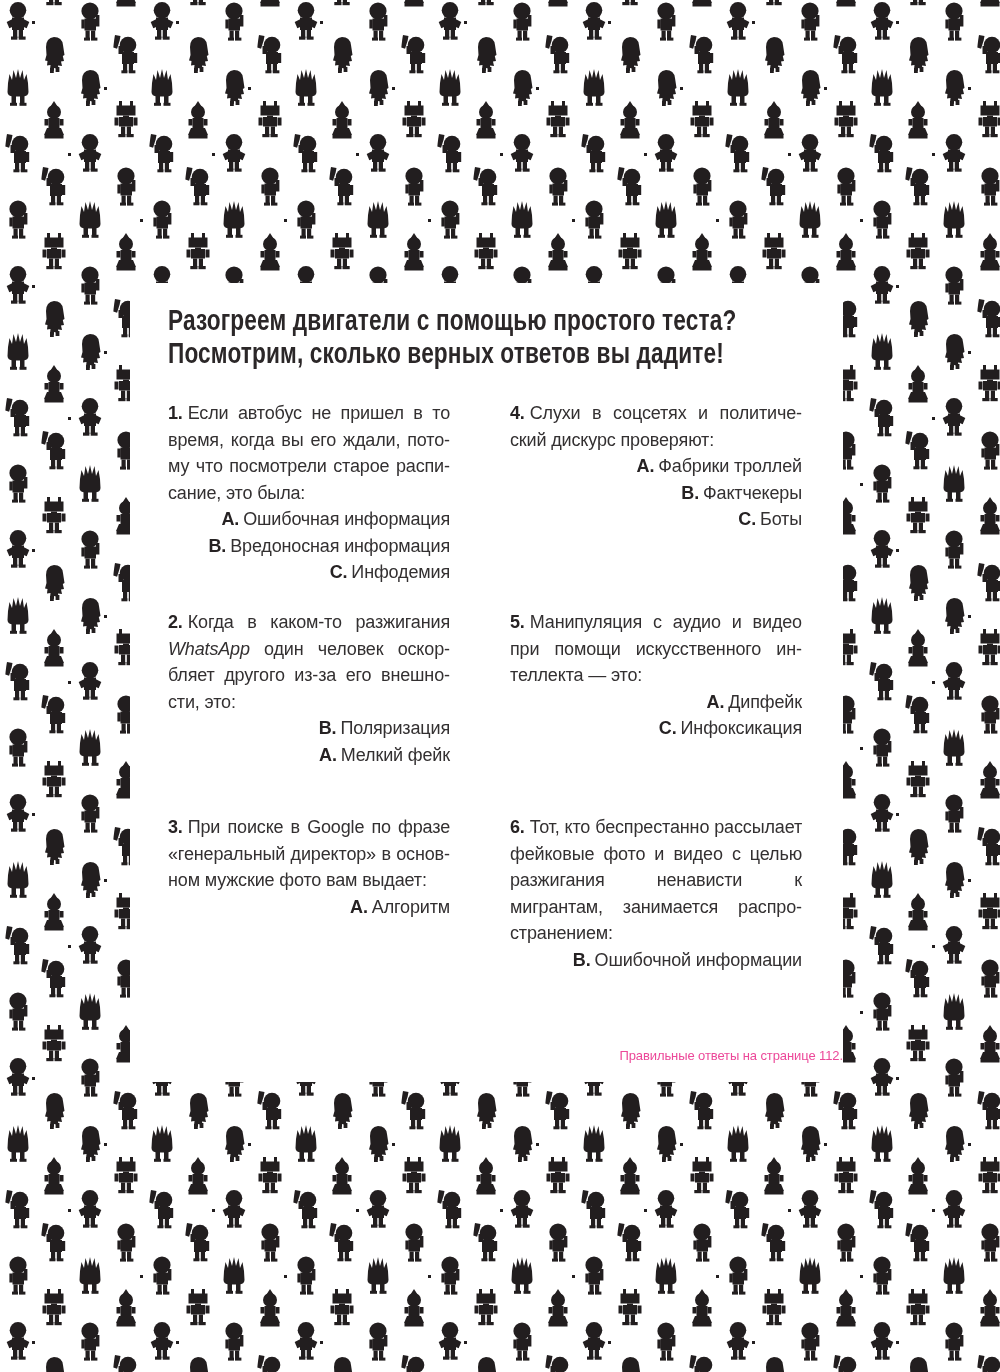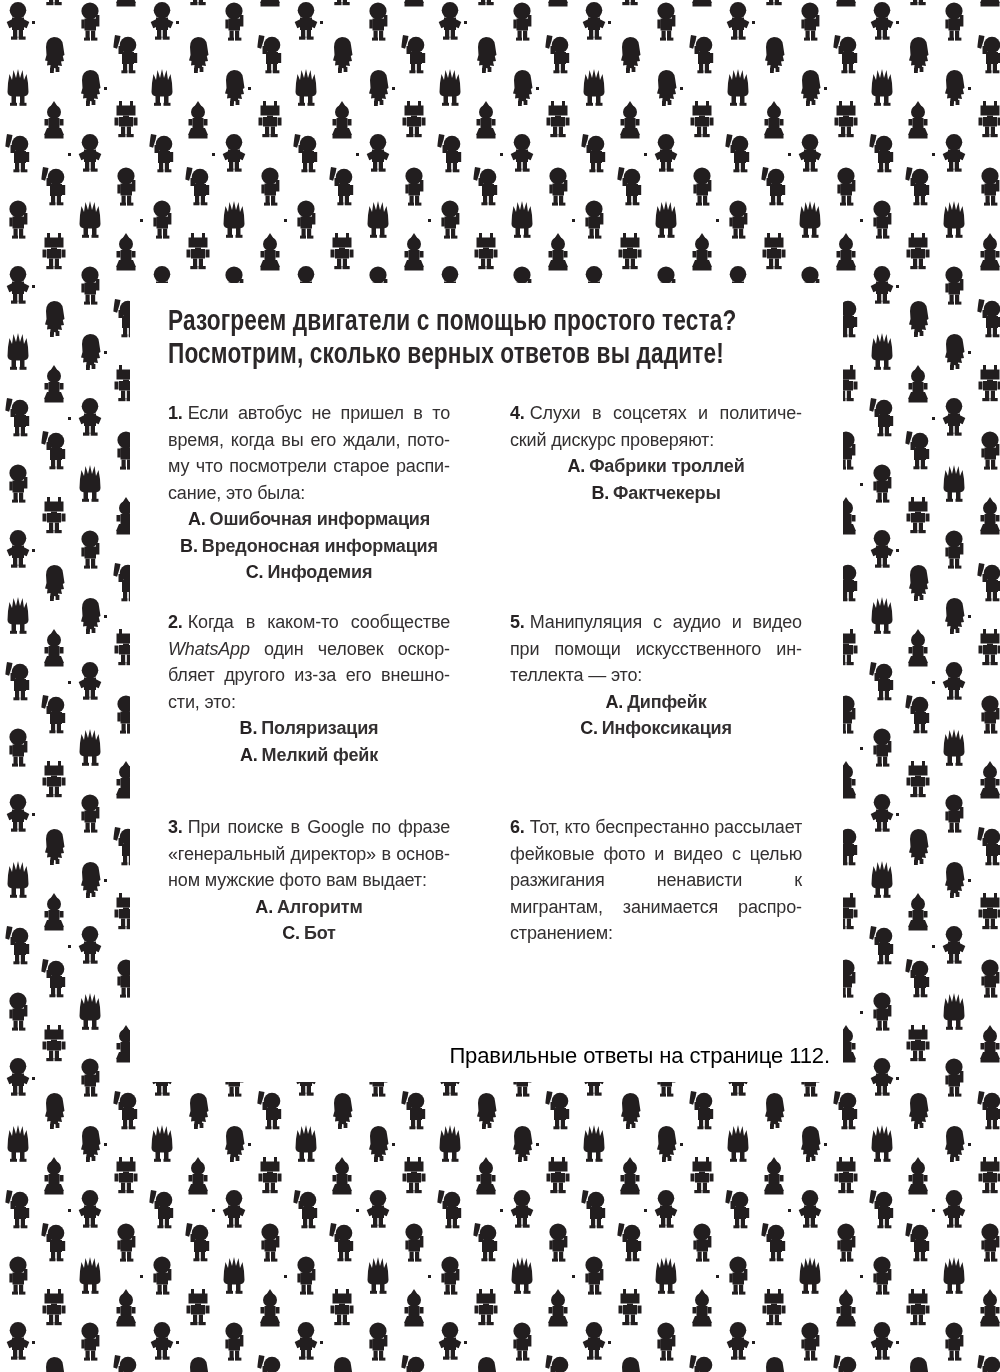--- a/index.html
+++ b/index.html
@@ -21,24 +21,24 @@
   .quiz-grid{
     position:absolute;left:38px;top:117px;
     display:grid;grid-template-columns:282px 292px;column-gap:60px;
     grid-template-rows:209px 205px auto;
   }
   .qblock{font-size:18px;line-height:26.5px;color:#333031;letter-spacing:-0.15px;}
   .qblock p{margin:0;text-align:justify;hyphens:manual;}
   .qblock b{color:#262223;}
   .qnum{margin-right:5px;}
   .optletter{margin-right:4px;}
-  .opt{text-align:center;font-weight:bold;}
+  .opt{text-align:right;}
   .answers-note{
-    position:absolute;right:13px;top:760px;
-    font-size:22px;line-height:26px;color:#000000;letter-spacing:-0.1px;
+    position:absolute;right:0;top:760px;
+    font-size:13px;line-height:26px;color:#ec4899;letter-spacing:-0.1px;
   }
 </style>
 </head>
 <body>
 
 <svg class="bg-layer" width="1000" height="1372" viewBox="0 0 1000 1372" xmlns="http://www.w3.org/2000/svg">
   <defs>
     <g id="f-wave" fill="#221e1f">
       <path d="M4 0 l5.5 1 -0.8 4.2 -2.6 8.6 -3.8 -1.2 1 -8.6 z"></path>
       <rect x="7.5" y="11" width="5" height="8"></rect>
@@ -143,35 +143,36 @@
       <div class="qblock">
         <p><b class="qnum">1.</b><span>Если автобус не пришел в то время, когда вы его ждали, пото­му что посмотрели старое распи­сание, это была:</span></p>
         <div class="opt"><b class="optletter">A.</b>Ошибочная информация</div>
         <div class="opt"><b class="optletter">B.</b>Вредоносная информация</div>
         <div class="opt"><b class="optletter">C.</b>Инфодемия</div>
       </div>
       <div class="qblock">
         <p><b class="qnum">4.</b><span>Слухи в соцсетях и политиче­ский дискурс проверяют:</span></p>
         <div class="opt"><b class="optletter">A.</b>Фабрики троллей</div>
         <div class="opt"><b class="optletter">B.</b>Фактчекеры</div>
+        <div class="opt"><b class="optletter">C.</b>Боты</div>
       </div>
       <div class="qblock">
-        <p><b class="qnum">2.</b><span>Когда в каком-то сообществе </span><i>WhatsApp</i><span> один человек оскор­бляет другого из-за его внешно­сти, это:</span></p>
+        <p><b class="qnum">2.</b><span>Когда в каком-то разжигания </span><i>WhatsApp</i><span> один человек оскор­бляет другого из-за его внешно­сти, это:</span></p>
         <div class="opt"><b class="optletter">B.</b>Поляризация</div>
         <div class="opt"><b class="optletter">A.</b>Мелкий фейк</div>
       </div>
       <div class="qblock">
         <p><b class="qnum">5.</b><span>Манипуляция с аудио и видео при помощи искусственного ин­теллекта — это:</span></p>
         <div class="opt"><b class="optletter">A.</b>Дипфейк</div>
         <div class="opt"><b class="optletter">C.</b>Инфоксикация</div>
       </div>
       <div class="qblock">
         <p><b class="qnum">3.</b><span>При поиске в Google по фразе «генеральный директор» в основ­ном мужские фото вам выдает:</span></p>
         <div class="opt"><b class="optletter">A.</b>Алгоритм</div>
-        <div class="opt"><b class="optletter">C.</b>Бот</div>
       </div>
       <div class="qblock">
         <p><b class="qnum">6.</b><span>Тот, кто беспрестанно рассы­лает фейковые фото и видео с целью разжигания ненависти к мигрантам, занимается распро­странением:</span></p>
+        <div class="opt"><b class="optletter">B.</b>Ошибочной информации</div>
       </div>
     </div>
 
   <div class="answers-note">Правильные ответы на странице 112.</div>
 </div>
 
 </body></html>

